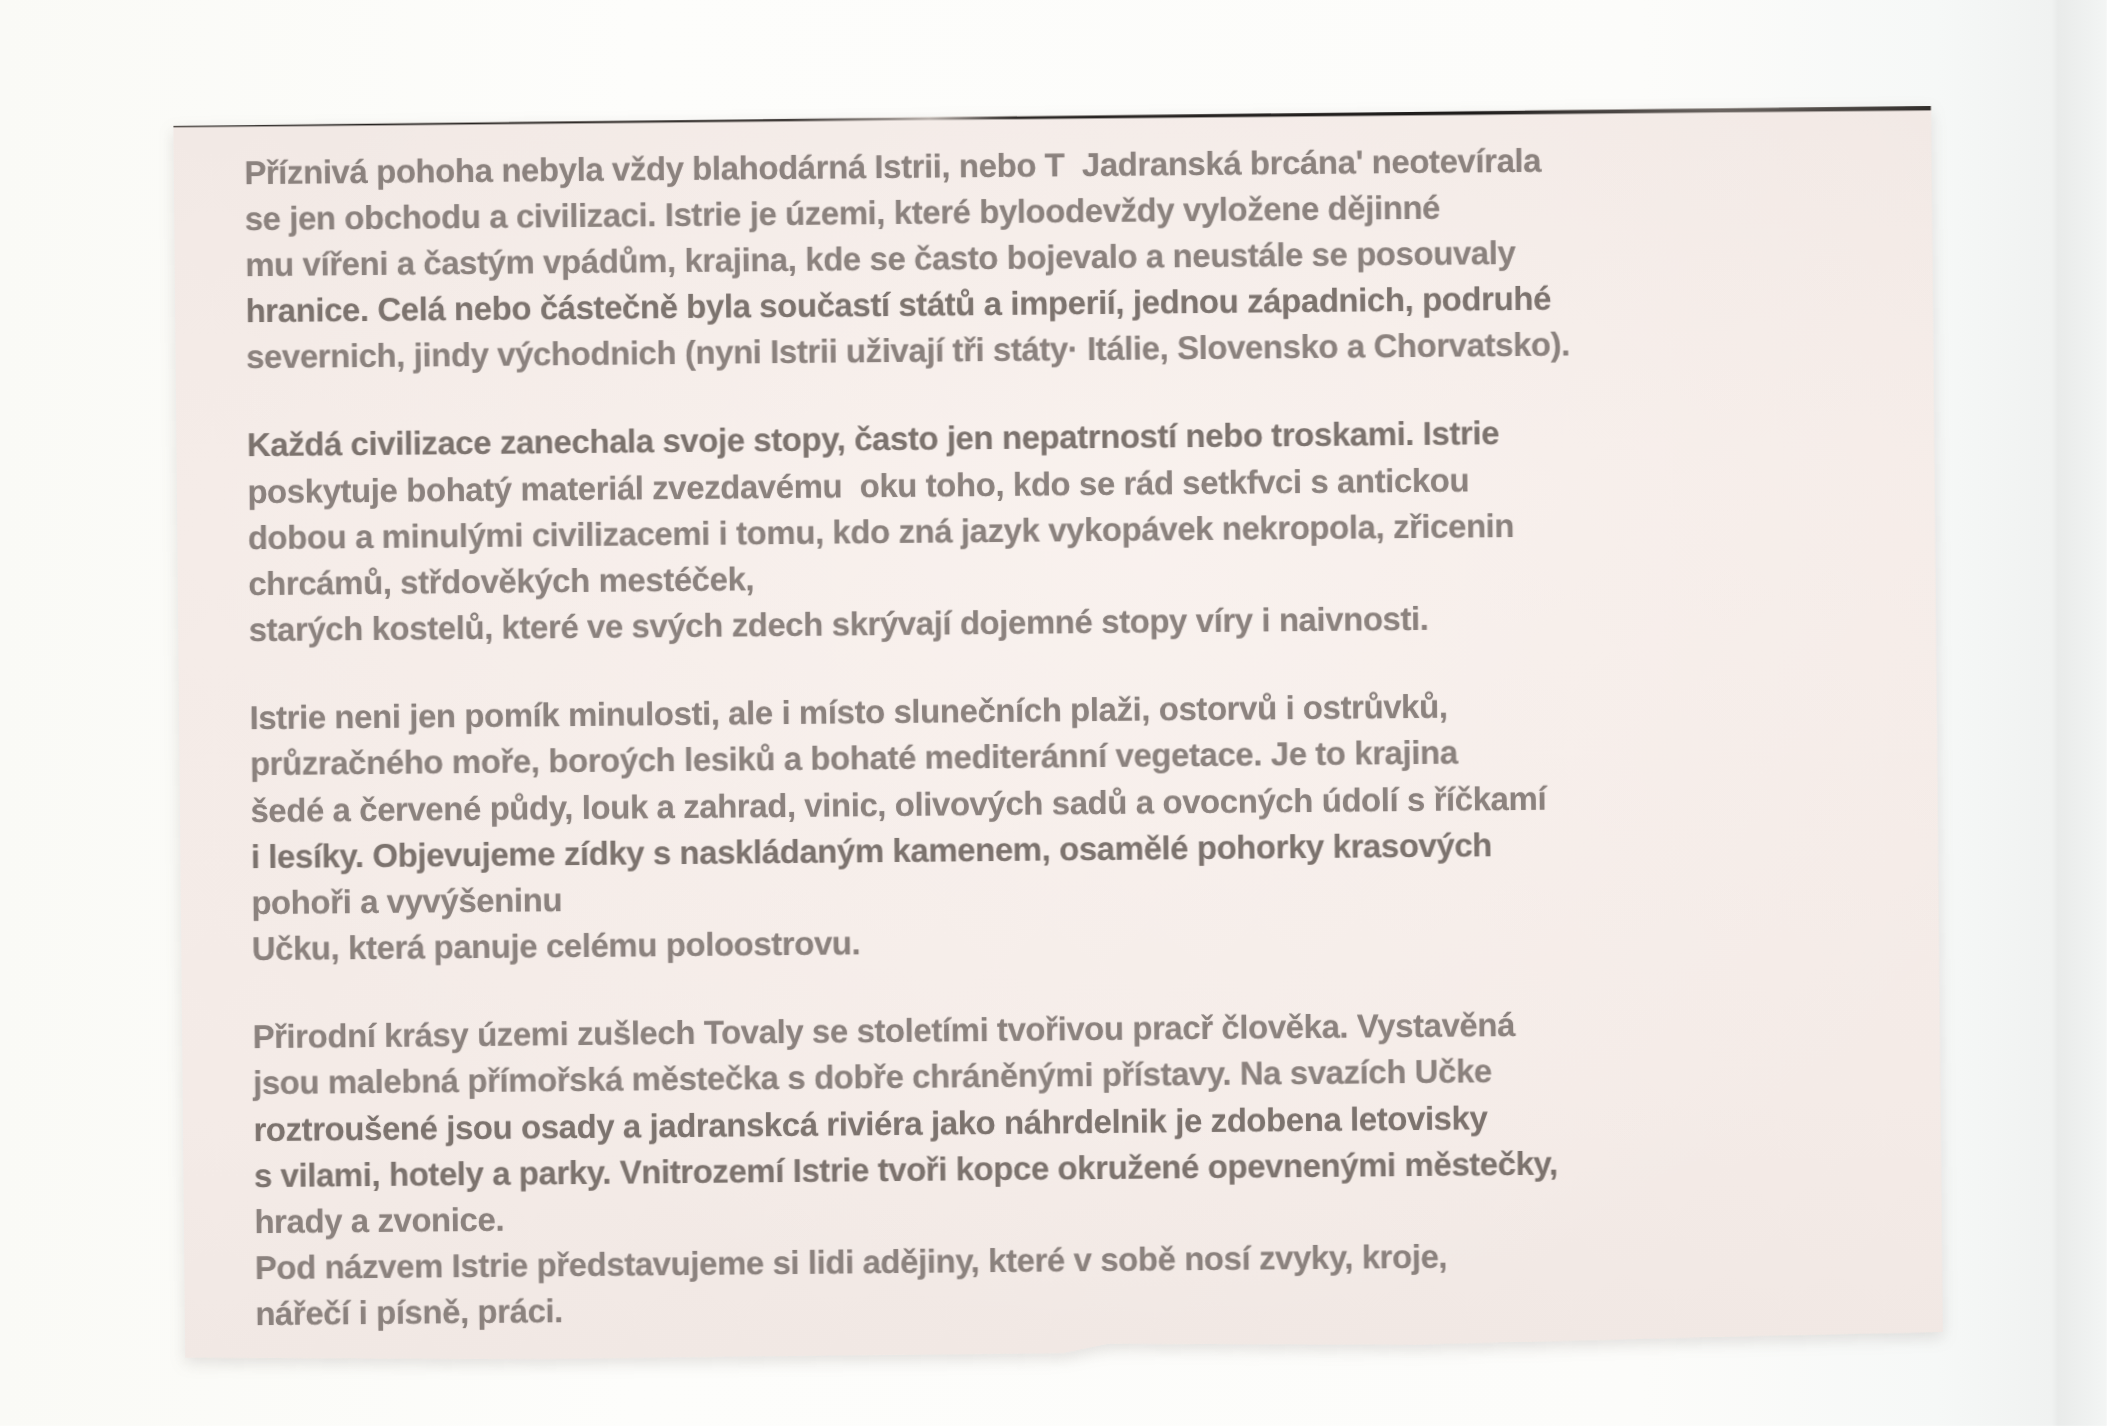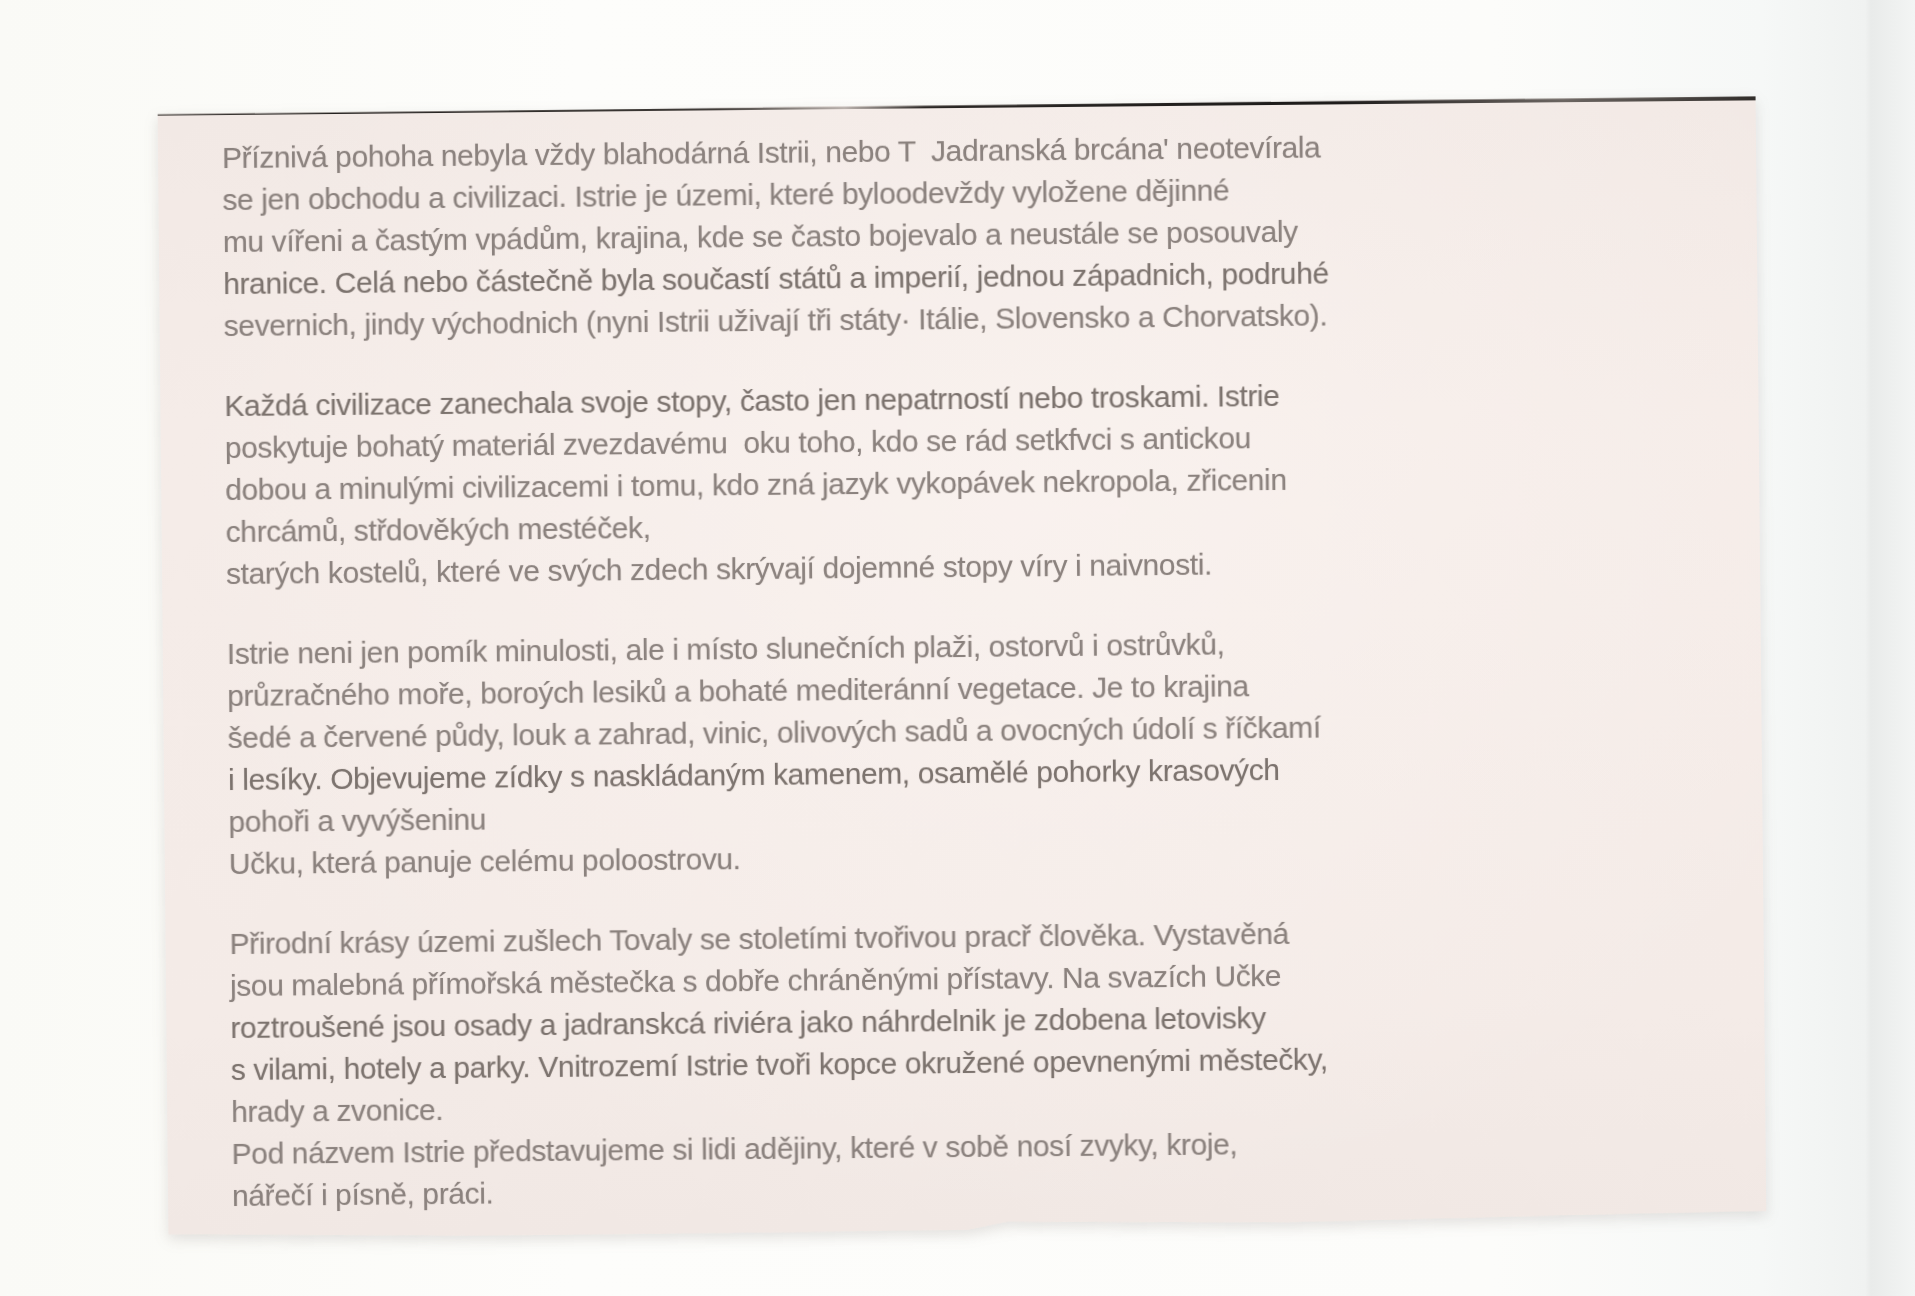--- a/index.html
+++ b/index.html
@@ -11,20 +11,21 @@
     background: linear-gradient(90deg,
       #fafaf6 0%, #fdfdfb 30%, #fcfcfa 78%,
       #f6f8f7 92%, #f0f2f1 97.4%, #e9ebea 97.7%, #f3f5f4 100%);
     font-family: "Liberation Sans", "DejaVu Sans", sans-serif;
   }
 
   .scan-bg {
     position: relative;
     width: 1915px;
     height: 1296px;
+    font-weight: bold;
   }
 
   .paper-wrap {
     position: absolute;
     left: 163px;
     top: 104px;
     width: 1598px;
     height: 1127px;
     transform: rotate(-0.55deg);
     transform-origin: 50% 50%;

